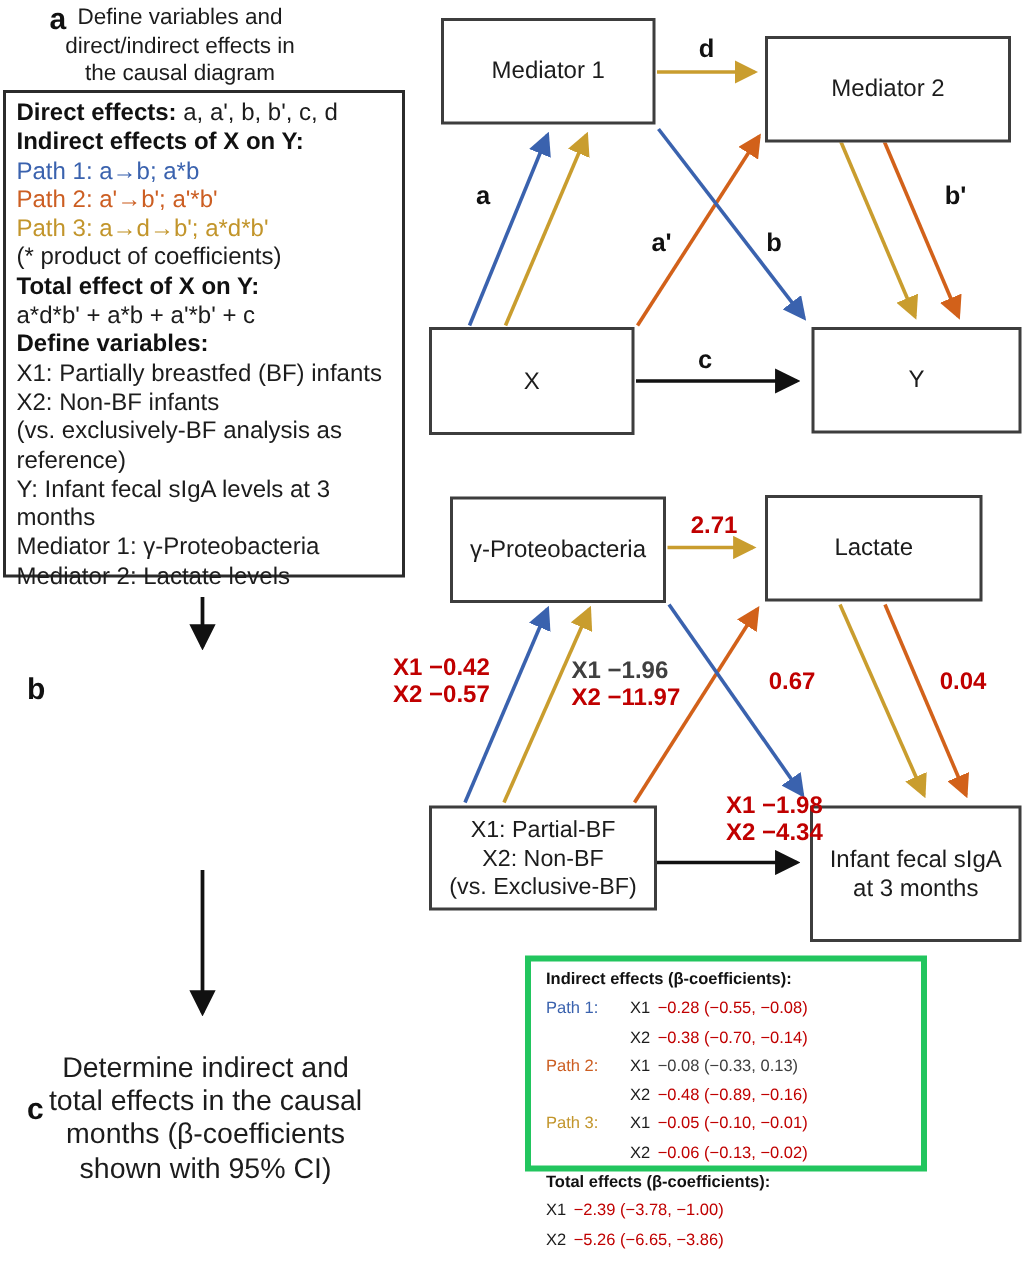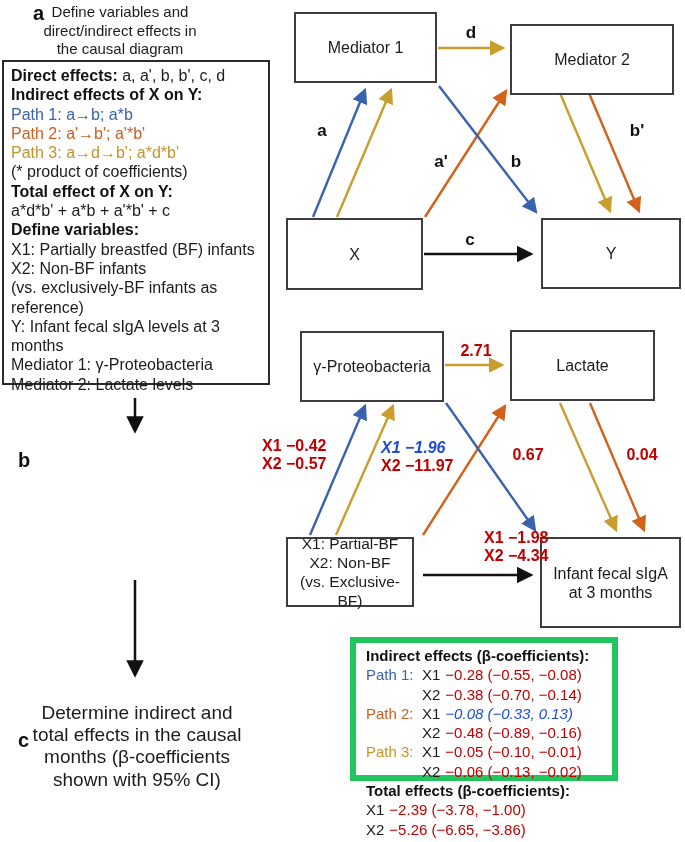--- a/index.html
+++ b/index.html
@@ -14,24 +14,24 @@
   .node{position:absolute;box-sizing:border-box;border:2px solid #3d3d3d;background:#fff;
         display:flex;flex-direction:column;align-items:center;justify-content:center;
         text-align:center;font-size:16px;line-height:19px;color:#1c1c1c;}
   .edge-label{position:absolute;transform:translateX(-50%);font-weight:bold;font-size:17px;color:#111;}
   .coef{position:absolute;font-weight:bold;font-size:16px;line-height:17.8px;white-space:nowrap;}
   .coef.center{transform:translateX(-50%);}
   .red{color:#c00000;}
   .blue{color:#3a62ae;}
   .orange{color:#cc5e22;}
   .gold{color:#c2952b;}
-  .black{color:#1d4ed8;font-style:italic;}
+  .black{color:#404040;}
   b,.bold{font-weight:bold;color:#111;}
   .rbox{position:absolute;left:350px;top:637px;width:268px;height:144px;box-sizing:border-box;
-        border:6px solid #22c55e;background:#fff;padding:3px 10px;font-size:15px;line-height:19.3px;}
+        border:4px solid #22c55e;background:#fff;padding:3px 10px;font-size:11px;line-height:19.3px;}
   .rb-row{display:flex;}
   .rb-path{width:56px;flex:none;}
   .rb-x{margin-right:5px;}
   svg.arrows{position:absolute;left:0;top:0;}
 </style>
 </head>
 <body>
 
 <div class="canvas">
 
@@ -85,21 +85,21 @@
     <div class="bold">Indirect effects of X on Y:</div>
     <div class="blue">Path 1: a→b; a*b</div>
     <div class="orange">Path 2: a'→b'; a'*b'</div>
     <div class="gold">Path 3: a→d→b'; a*d*b'</div>
     <div>(* product of coefficients)</div>
     <div class="bold">Total effect of X on Y:</div>
     <div>a*d*b' + a*b + a'*b' + c</div>
     <div class="bold">Define variables:</div>
     <div>X1: Partially breastfed (BF) infants</div>
     <div>X2: Non-BF infants</div>
-    <div>(vs. exclusively-BF infants as</div>
+    <div>(vs. exclusively-BF analysis as</div>
     <div>reference)</div>
     <div>Y: Infant fecal sIgA levels at 3</div>
     <div>months</div>
     <div>Mediator 1: γ-Proteobacteria</div>
     <div>Mediator 2: Lactate levels</div>
   </div>
 
   <div class="node" style="left:294px;top:12px;width:143px;height:71px;">
       <span>Mediator 1</span>
     </div>
@@ -121,21 +121,21 @@
   <div class="edge-label" style="left:470px;top:230px;">c</div>
 
   <div class="panel-label" style="left:18px;top:449px;">b</div>
 
   <div class="node" style="left:300px;top:331px;width:144px;height:71px;">
       <span>γ-Proteobacteria</span>
     </div>
   <div class="node" style="left:510px;top:330px;width:145px;height:71px;">
       <span>Lactate</span>
     </div>
-  <div class="node" style="left:286px;top:537px;width:128px;height:70px;font-size:15.5px;">
+  <div class="node" style="left:286px;top:537px;width:152px;height:70px;font-size:15.5px;">
     <span>X1: Partial-BF</span>
     <span>X2: Non-BF</span>
     <span>(vs. Exclusive-BF)</span>
   </div>
   <div class="node" style="left:540px;top:537px;width:141px;height:91px;">
     <span>Infant fecal sIgA</span>
     <span>at 3 months</span>
   </div>
 
   <div class="coef red center" style="left:476px;top:342px;">2.71</div>

